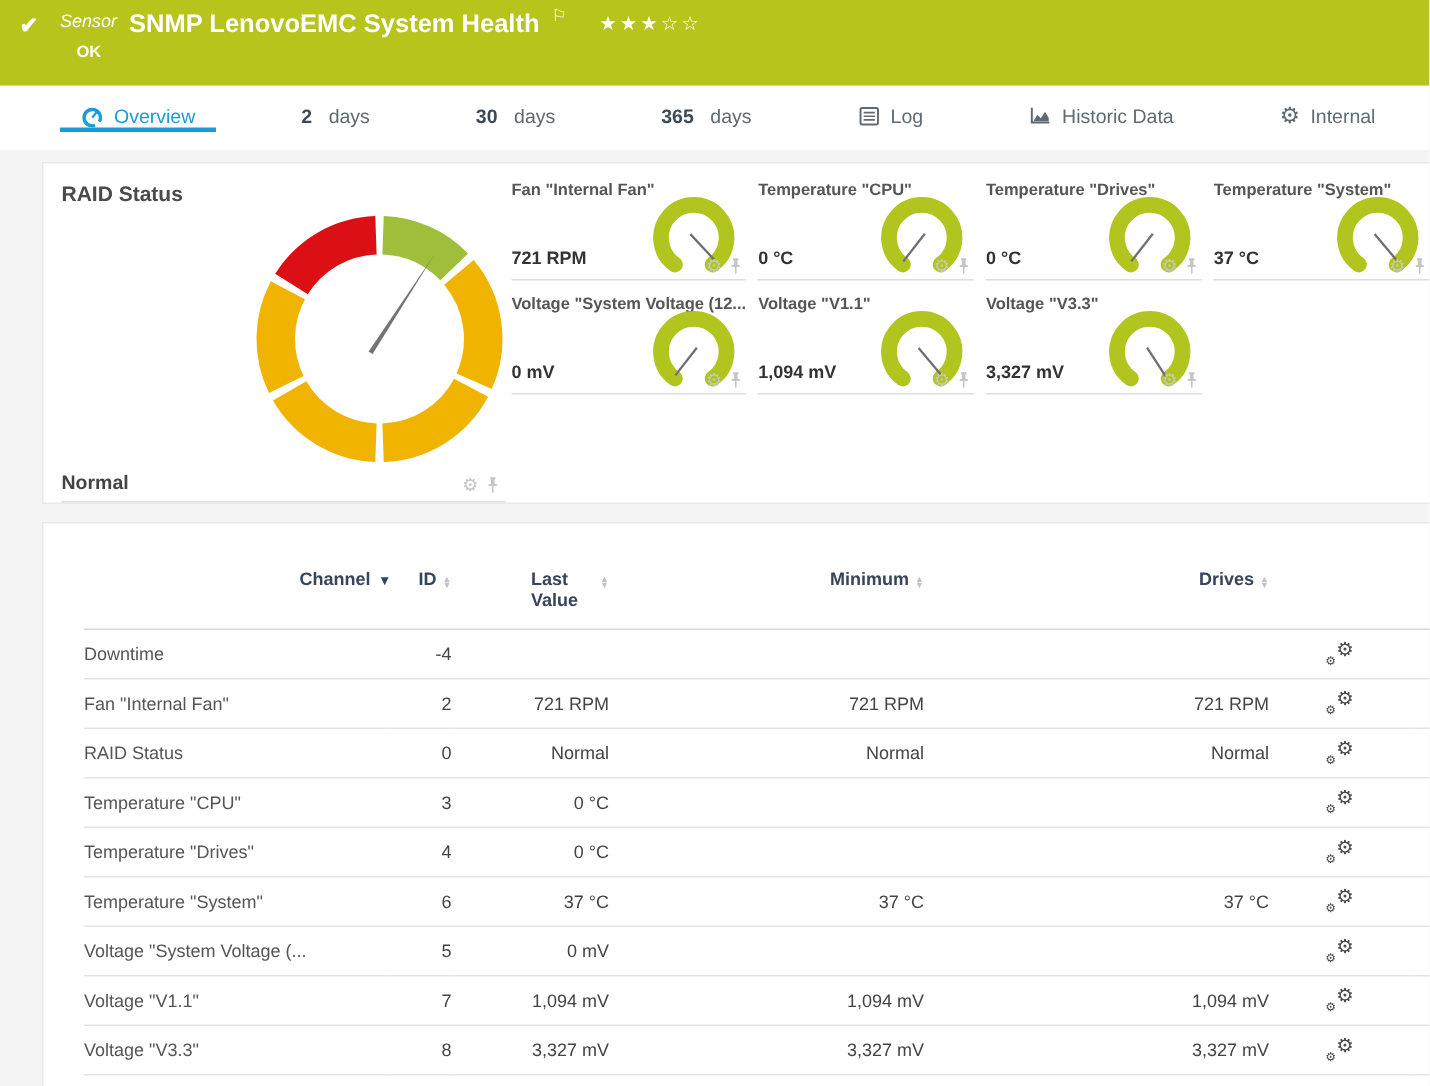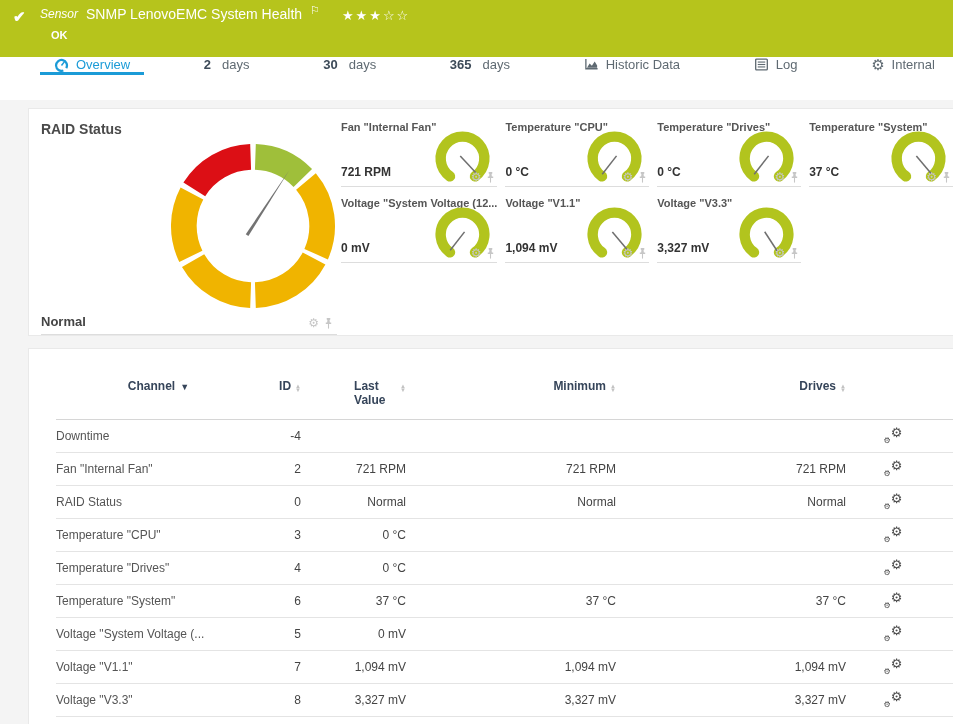--- a/index.html
+++ b/index.html
@@ -4,27 +4,27 @@
 <style>
   * { box-sizing: border-box; margin: 0; padding: 0; }
   html,body { width:953px; height:724px; overflow:hidden; }
   body { font-family:"Liberation Sans", sans-serif; background:#f4f4f4; }
 
   
   .topbar { height:57px; background:var(--header-bg,#b6c41c); color:#fff; position:relative; }
   .topbar .check { position:absolute; left:13px; top:8px; font-size:15px; font-weight:bold; }
   .titleline { position:absolute; left:40px; top:6px; display:flex; align-items:flex-start; gap:8px; white-space:nowrap; }
   .sensor-kind { font-style:italic; font-size:12px; padding-top:1px; }
-  .sensor-title { font-weight:normal; font-size:14px; }
+  .sensor-title { font-weight:bold; font-size:17px; }
   .flag { font-size:11px; margin-top:-2px; }
   .stars { font-size:13px; letter-spacing:2px; margin-left:14px; padding-top:2px; }
   .status-ok { position:absolute; left:51px; top:29px; font-size:11px; font-weight:bold; }
 
   
-  .tabbar { background:#fff; height:43px; display:flex; align-items:flex-start; padding:0 4px 0 40px; justify-content:space-between; }
+  .tabbar { background:#fff; height:43px; display:flex; align-items:center; padding:0 22px 0 40px; justify-content:space-between; }
   .tab { display:flex; align-items:center; gap:7px; padding:0 14px; font-size:13px; color:var(--tab-text,#5f6a72); cursor:pointer; border-bottom:3px solid transparent; }
   .tab b { font-weight:bold; color:#3c4a58; margin-right:4px; }
   .tab.active { color:var(--accent,#1b9bd7); border-bottom-color:var(--accent,#1b9bd7); }
   .ticon { width:15px; height:15px; flex:none; }
   .gear-char { font-size:15px; line-height:1; }
 
   
   .content { padding:8px 0 0 28px; }
   .panel { background:#fff; border:1px solid #e9e9e9; border-right:none; }
   .panel.gauges { height:228px; display:flex; padding:12px 0 0 12px; }
@@ -51,21 +51,21 @@
   .glabel { font-size:11px; font-weight:bold; color:#555; white-space:nowrap; overflow:hidden; }
   .garc { position:absolute; right:6px; top:9px; width:57px; height:57px; }
   .garc .arc { fill:none; stroke:var(--gauge-arc,#b2c41e); stroke-width:11; stroke-linecap:round; }
   .garc .gneedle { stroke:#6f6f6f; stroke-width:1.6; }
   .gvalue { position:absolute; left:0; bottom:7px; font-size:12px; font-weight:bold; color:#333; }
   .gcell .mini-icons { position:absolute; right:2px; bottom:3px; }
 
   
   table { border-collapse:collapse; width:925px; table-layout:fixed; font-size:12px; }
   th { color:var(--table-header-text,#36455a); font-weight:bold; text-align:right; vertical-align:top; padding:4px 0 12px; }
-  th.ch { text-align:center;margin-left:33px; }
+  th.ch { text-align:right;margin-left:33px; }
   th .wrap { display:inline-block; max-width:42px; text-align:left; vertical-align:top; }
   thead tr { border-bottom:1px solid #d6d6d6; }
   tbody tr { border-bottom:1px solid var(--row-border,#e4e4e4); height:33px; }
   td { text-align:right; color:#444; padding:0; }
   td.ch { text-align:left; color:#555; white-space:nowrap; overflow:hidden; }
   td.act { text-align:center; }
   .sort { display:inline-flex; flex-direction:column; color:#c2c2c2; font-size:6px; line-height:4px; margin-left:4px; vertical-align:2px; }
   .caret { color:#36455a; font-size:9px; margin-left:5px; }
   .chset { position:relative; display:inline-block; width:18px; height:16px; color:#4c4c4c; cursor:pointer; }
   .chset .g1 { position:absolute; right:0; top:-1px; font-size:13px; line-height:1; }
@@ -100,35 +100,35 @@
   <div class="tab">
     <b>30</b>
     <span>days</span>
   </div>
   <div class="tab">
     <b>365</b>
     <span>days</span>
   </div>
   <div class="tab">
     <svg class="ticon" viewBox="0 0 16 16">
-      <path d="M2 2v10.5h12.5" fill="none" stroke="currentColor" stroke-width="1.4"></path>
-      <path d="M3.2 11.5 L6 7 L8.4 9.4 L11.4 4.8 L14 9 V11.5 Z" fill="currentColor"></path>
-    </svg>
-    <span>Historic Data</span>
-  </div>
-  <div class="tab">
-    <svg class="ticon" viewBox="0 0 16 16">
       <rect x="1.8" y="2.2" width="12.4" height="11.6" rx="1" fill="none" stroke="currentColor" stroke-width="1.4"></rect>
       <g stroke="currentColor" stroke-width="1.2">
           <line x1="4" y1="5.4" x2="12" y2="5.4"></line>
           <line x1="4" y1="8" x2="12" y2="8"></line>
           <line x1="4" y1="10.6" x2="12" y2="10.6"></line>
         </g>
     </svg>
     <span>Log</span>
+  </div>
+  <div class="tab">
+    <svg class="ticon" viewBox="0 0 16 16">
+      <path d="M2 2v10.5h12.5" fill="none" stroke="currentColor" stroke-width="1.4"></path>
+      <path d="M3.2 11.5 L6 7 L8.4 9.4 L11.4 4.8 L14 9 V11.5 Z" fill="currentColor"></path>
+    </svg>
+    <span>Historic Data</span>
   </div>
   <div class="tab">
     <span class="gear-char">⚙</span>
     <span>Internal</span>
   </div>
 </div>
 
 <div class="content">
 
   <div class="panel gauges">

